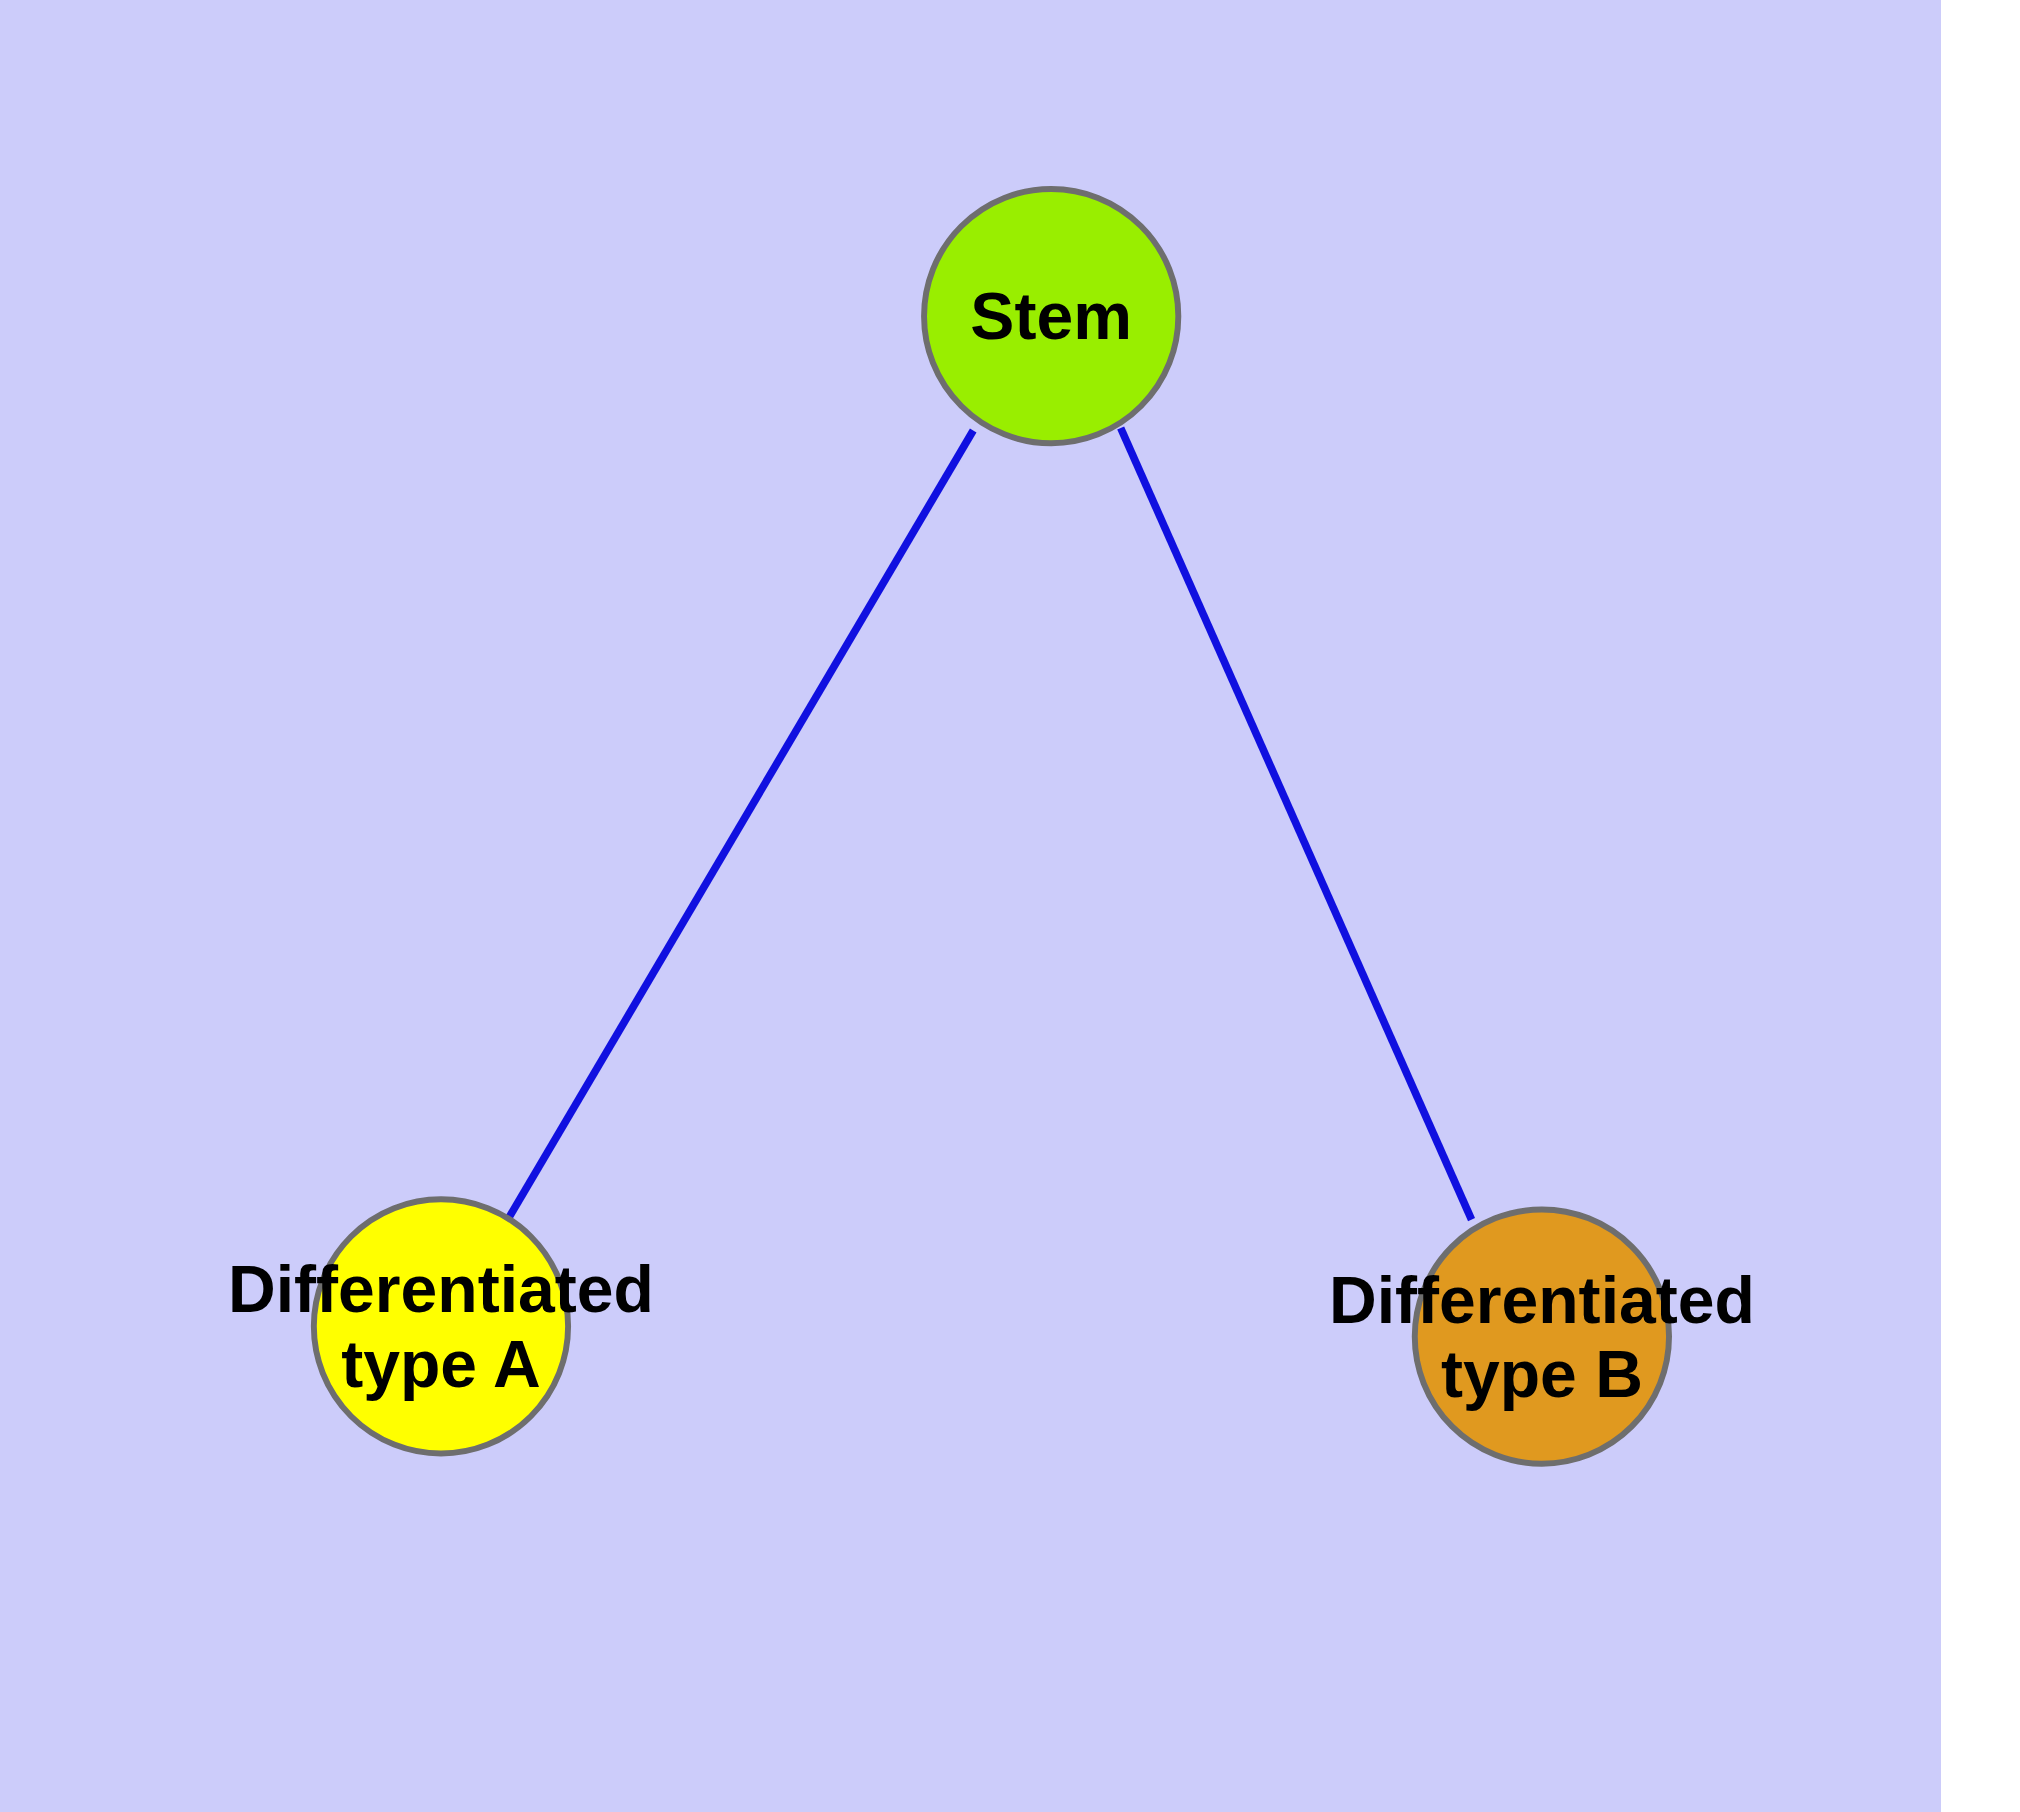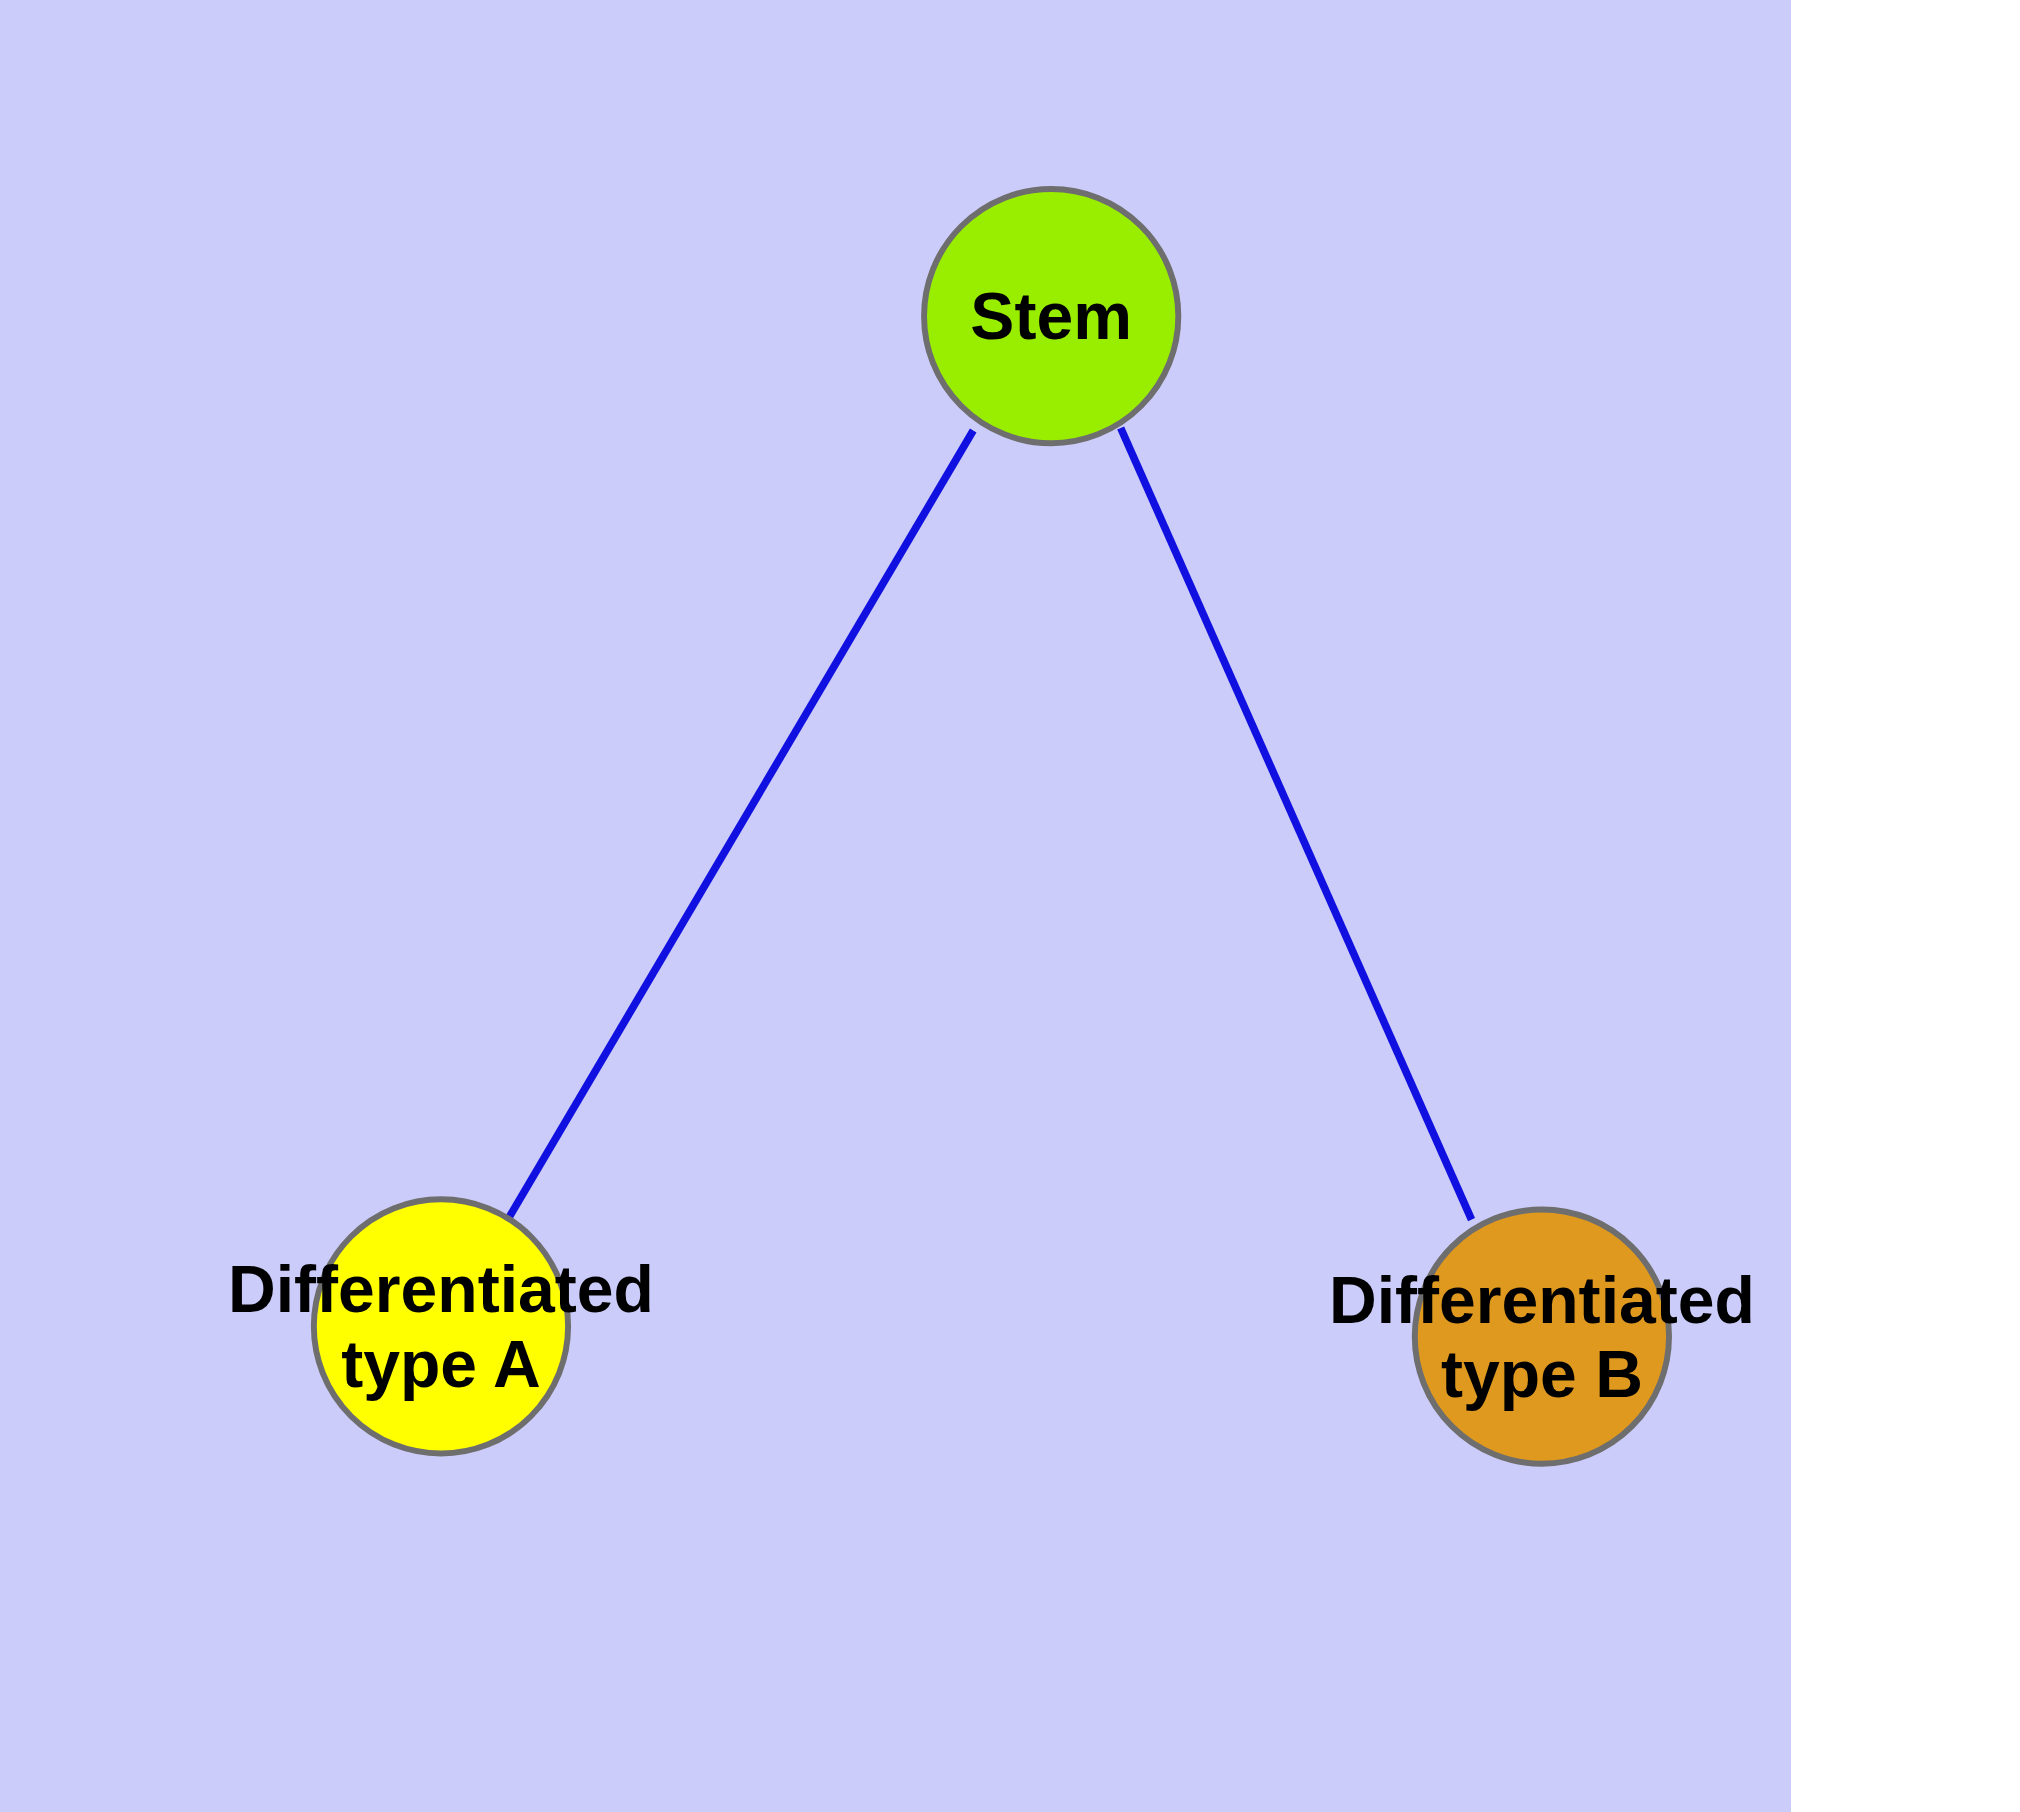--- a/index.html
+++ b/index.html
@@ -3,21 +3,21 @@
 <meta charset="utf-8">
 <title>Cell Differentiation Graph</title>
 <style>
   html, body {
     margin: 0;
     padding: 0;
     background: #ffffff;
   }
   #stage {
     position: relative;
-    width: 1791px;
+    width: 1941px;
     height: 1812px;
     overflow: hidden;
     background: #ccccfa;
     font-family: "Liberation Sans", sans-serif;
   }
   #graph-canvas {
     position: absolute;
     left: 0;
     top: 0;
     width: 2021px;

